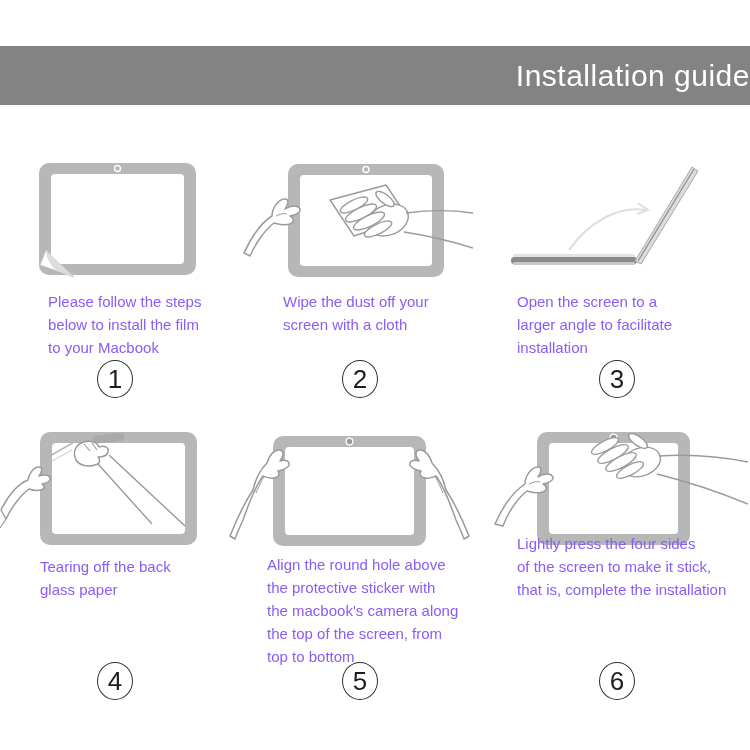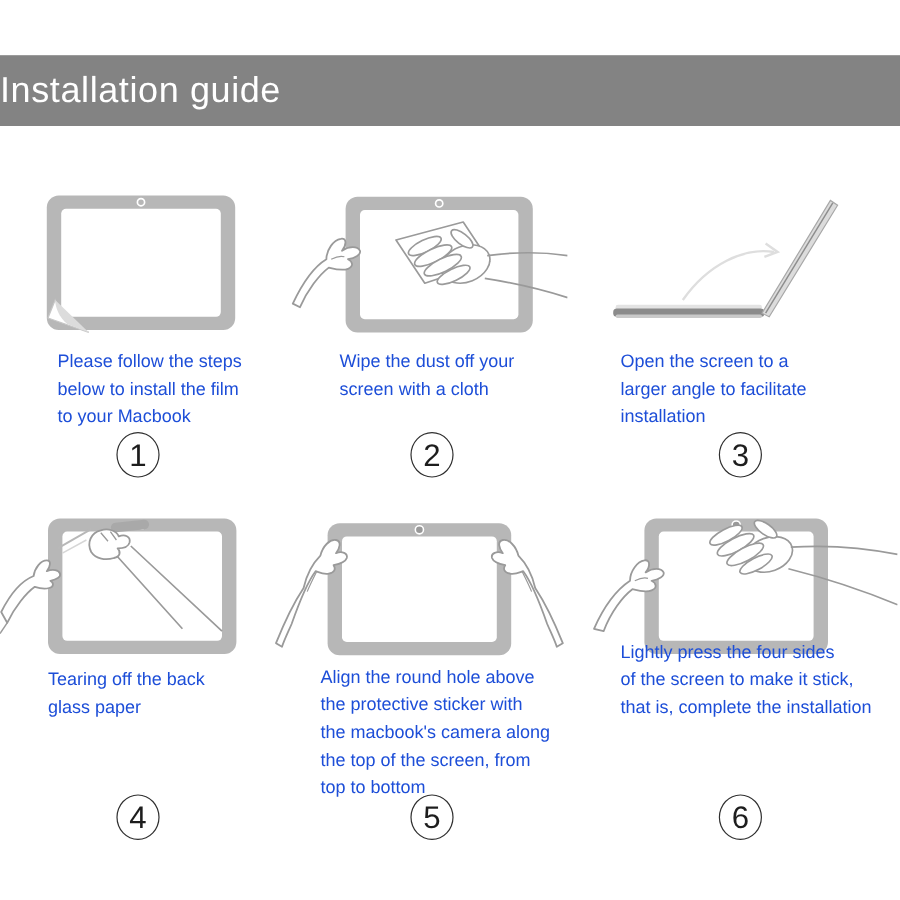--- a/index.html
+++ b/index.html
@@ -1,22 +1,22 @@
 <!DOCTYPE html>
 <html><head>
 <meta charset="utf-8">
 <style>
   html,body{margin:0;padding:0;background:#ffffff;}
   .canvas{position:relative;width:750px;height:750px;background:#ffffff;overflow:hidden;
           font-family:"Liberation Sans",sans-serif;}
   .header{position:absolute;left:0;top:46px;width:750px;height:59px;background:#838383;
-          display:flex;align-items:center;justify-content:flex-start;}
+          display:flex;align-items:center;justify-content:flex-end;}
   .header-title{color:#ffffff;font-size:30px;font-weight:400;letter-spacing:0.5px;}
   .ill{position:absolute;}
-  .desc{position:absolute;font-size:15px;line-height:23px;color:#1d4ed8;white-space:pre-line;}
+  .desc{position:absolute;font-size:15px;line-height:23px;color:#8b5cf6;white-space:pre-line;}
   .badge{position:absolute;width:36px;height:38px;border:1.5px solid #2f2f2f;border-radius:50%;
          box-sizing:border-box;display:flex;align-items:center;justify-content:center;
          font-size:26px;color:#1d1d1d;}
 </style>
 </head>
 <body>
 
 <div class="canvas">
 
   <div class="header">

